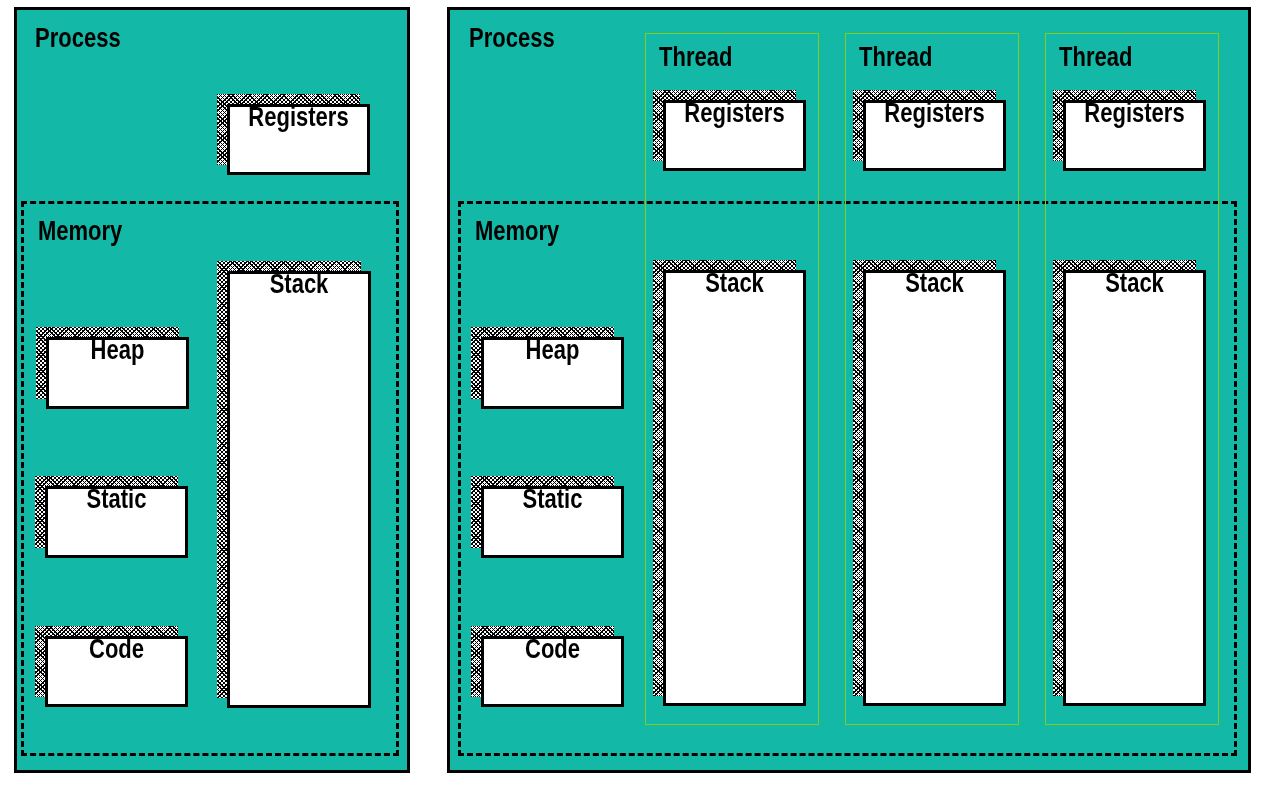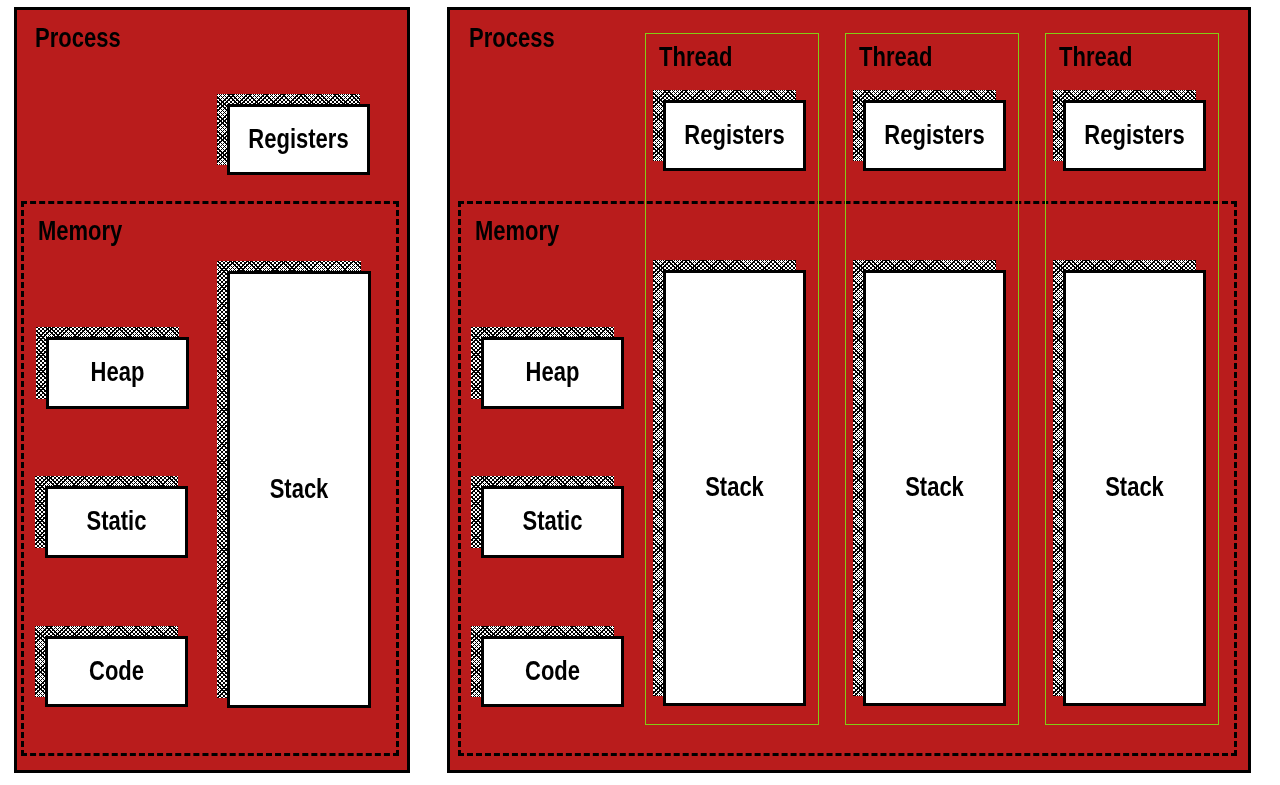--- a/index.html
+++ b/index.html
@@ -14,21 +14,21 @@
     background: #ffffff;
     font-family: "Liberation Sans", sans-serif;
     color: #000000;
     overflow: hidden;
   }
   
   .panel {
     position: absolute;
     box-sizing: border-box;
     border: 3px solid #000000;
-    background: #b91c1c;
+    background: #14b8a6;
     padding-left: 48px;
   }
   
   .memory {
     position: absolute;
     box-sizing: border-box;
     border: 3px dashed #000000;
     background: transparent;
   }
   
@@ -51,21 +51,21 @@
       repeating-linear-gradient(45deg,  #000000 0 1px, rgba(0,0,0,0) 1px 3px),
       repeating-linear-gradient(135deg, #000000 0 1px, rgba(0,0,0,0) 1px 3px);
   }
   .face {
     position: absolute;
     inset: 0;
     box-sizing: border-box;
     background: #ffffff;
     border: 3px solid #000000;
     display: flex;
-    align-items: center;
+    align-items: flex-start;
     justify-content: center;
   }
   .corner-title { position: absolute; }
   
   .lbl {
     display: inline-block;
     font-weight: bold;
     font-size: 22px;
     line-height: 1;
     white-space: nowrap;

